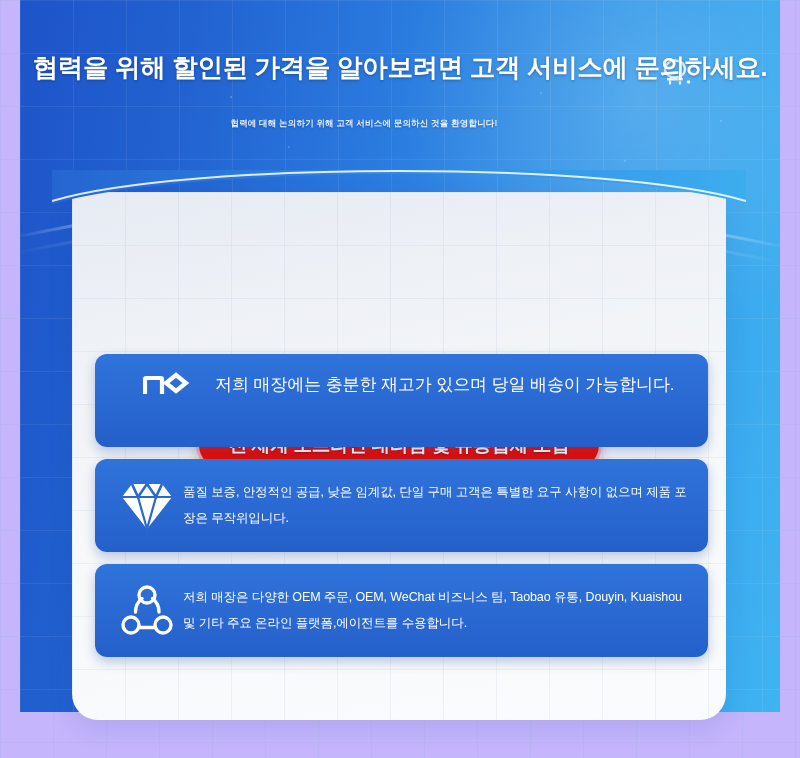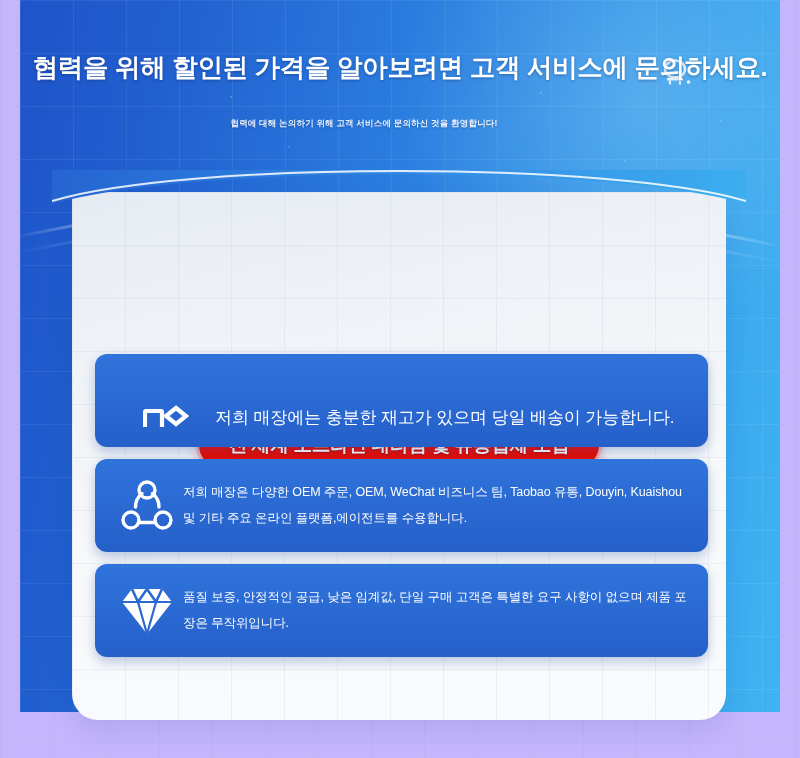--- a/index.html
+++ b/index.html
@@ -175,21 +175,21 @@
   }
   .card-text {
     flex:1 1 auto;
     color:#ffffff;
     font-size:12.5px;
     line-height:2.05;
     letter-spacing:-.1px;
   }
 
   
-  .card--first { align-items:flex-end; padding-top:18px; }
+  .card--first { align-items:flex-start; padding-top:18px; }
   .card--first .card-text {
     font-size:17px;
     line-height:1.55;
     font-weight:normal;
     padding-left:0;
     text-indent:0;
   }
   .card--first .first-inline { display:inline; }
   .first-icon {
     display:inline-block;
@@ -248,47 +248,47 @@
 
       <div class="card card--first">
         <div class="card-text">
           <span class="first-icon">
             <svg width="46" height="22" viewBox="0 0 46 22">
               <path d="M2 20 V7 a1 1 0 0 1 1-1 h15 a1 1 0 0 1 1 1 V20" fill="none" stroke="#ffffff" stroke-width="4.2" stroke-linecap="square"></path>
               <path d="M33 3 L43 11 L33 19 L23 11 Z" fill="none" stroke="#ffffff" stroke-width="4.2" stroke-linejoin="miter"></path>
             </svg>
           </span><span class="first-inline">저희 매장에는 충분한 재고가 있으며 당일 배송이 가능합니다.</span>
         </div>
+      </div>
+
+      <div class="card">
+        <div class="card-icon">
+          <svg width="58" height="54" viewBox="0 0 58 54">
+            <path d="M4 18 L29 50 L54 18 Z" fill="#ffffff"></path>
+            <path d="M4 18 L14 5 L44 5 L54 18 Z" fill="#ffffff"></path>
+            <path d="M14 5 L20 18 L29 5 M29 5 L38 18 L44 5" fill="none" stroke="#2a68d2" stroke-width="2.6"></path>
+            <path d="M4 18 h50" stroke="#2a68d2" stroke-width="2.2"></path>
+            <path d="M20 18 L29 50 L38 18" fill="none" stroke="#2a68d2" stroke-width="2.2"></path>
+          </svg>
+        </div>
+        <div class="card-text">품질 보증, 안정적인 공급, 낮은 임계값, 단일 구매 고객은 특별한 요구 사항이 없으며 제품 포장은 무작위입니다.</div>
       </div>
 
       <div class="card">
         <div class="card-icon">
           <svg width="58" height="58" viewBox="0 0 58 58">
             <circle cx="29" cy="13" r="8" fill="none" stroke="#ffffff" stroke-width="3.4"></circle>
             <circle cx="13" cy="43" r="8" fill="none" stroke="#ffffff" stroke-width="3.4"></circle>
             <circle cx="45" cy="43" r="8" fill="none" stroke="#ffffff" stroke-width="3.4"></circle>
             <path d="M17.5 30 A17 17 0 0 1 24 16.5" fill="none" stroke="#ffffff" stroke-width="3.4" stroke-linecap="round"></path>
             <path d="M34.5 16.5 A17 17 0 0 1 41 30" fill="none" stroke="#ffffff" stroke-width="3.4" stroke-linecap="round"></path>
             <path d="M22 45.5 h14" fill="none" stroke="#ffffff" stroke-width="3.4" stroke-linecap="round"></path>
           </svg>
         </div>
         <div class="card-text">저희 매장은 다양한 OEM 주문, OEM, WeChat 비즈니스 팀, Taobao 유통, Douyin, Kuaishou 및 기타 주요 온라인 플랫폼,에이전트를 수용합니다.</div>
-      </div>
-
-      <div class="card">
-        <div class="card-icon">
-          <svg width="58" height="54" viewBox="0 0 58 54">
-            <path d="M4 18 L29 50 L54 18 Z" fill="#ffffff"></path>
-            <path d="M4 18 L14 5 L44 5 L54 18 Z" fill="#ffffff"></path>
-            <path d="M14 5 L20 18 L29 5 M29 5 L38 18 L44 5" fill="none" stroke="#2a68d2" stroke-width="2.6"></path>
-            <path d="M4 18 h50" stroke="#2a68d2" stroke-width="2.2"></path>
-            <path d="M20 18 L29 50 L38 18" fill="none" stroke="#2a68d2" stroke-width="2.2"></path>
-          </svg>
-        </div>
-        <div class="card-text">품질 보증, 안정적인 공급, 낮은 임계값, 단일 구매 고객은 특별한 요구 사항이 없으며 제품 포장은 무작위입니다.</div>
       </div>
 
     </div>
   </div>
 
   <svg class="arc-cut" viewBox="0 0 694 150" preserveAspectRatio="none">
     <defs>
       <linearGradient id="heroFill" x1="0" y1="0" x2="1" y2="0">
         <stop offset="0" stop-color="#2767d2"></stop>
         <stop offset="0.45" stop-color="#2f86e3"></stop>

